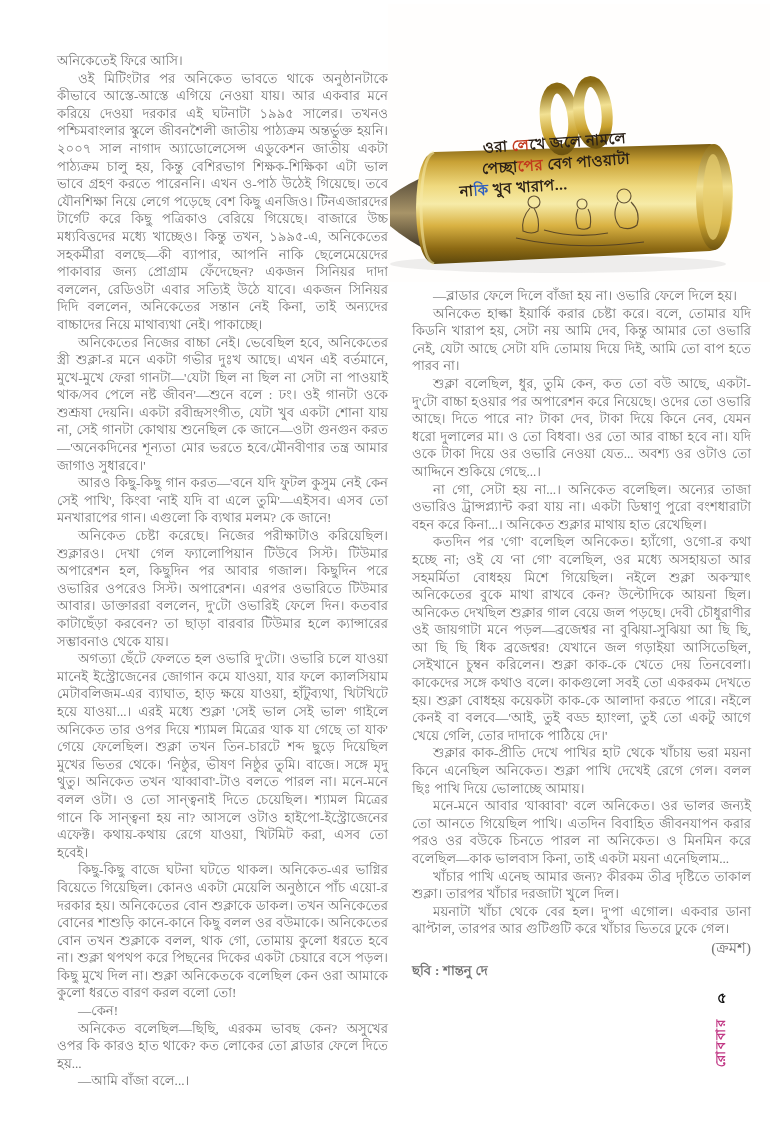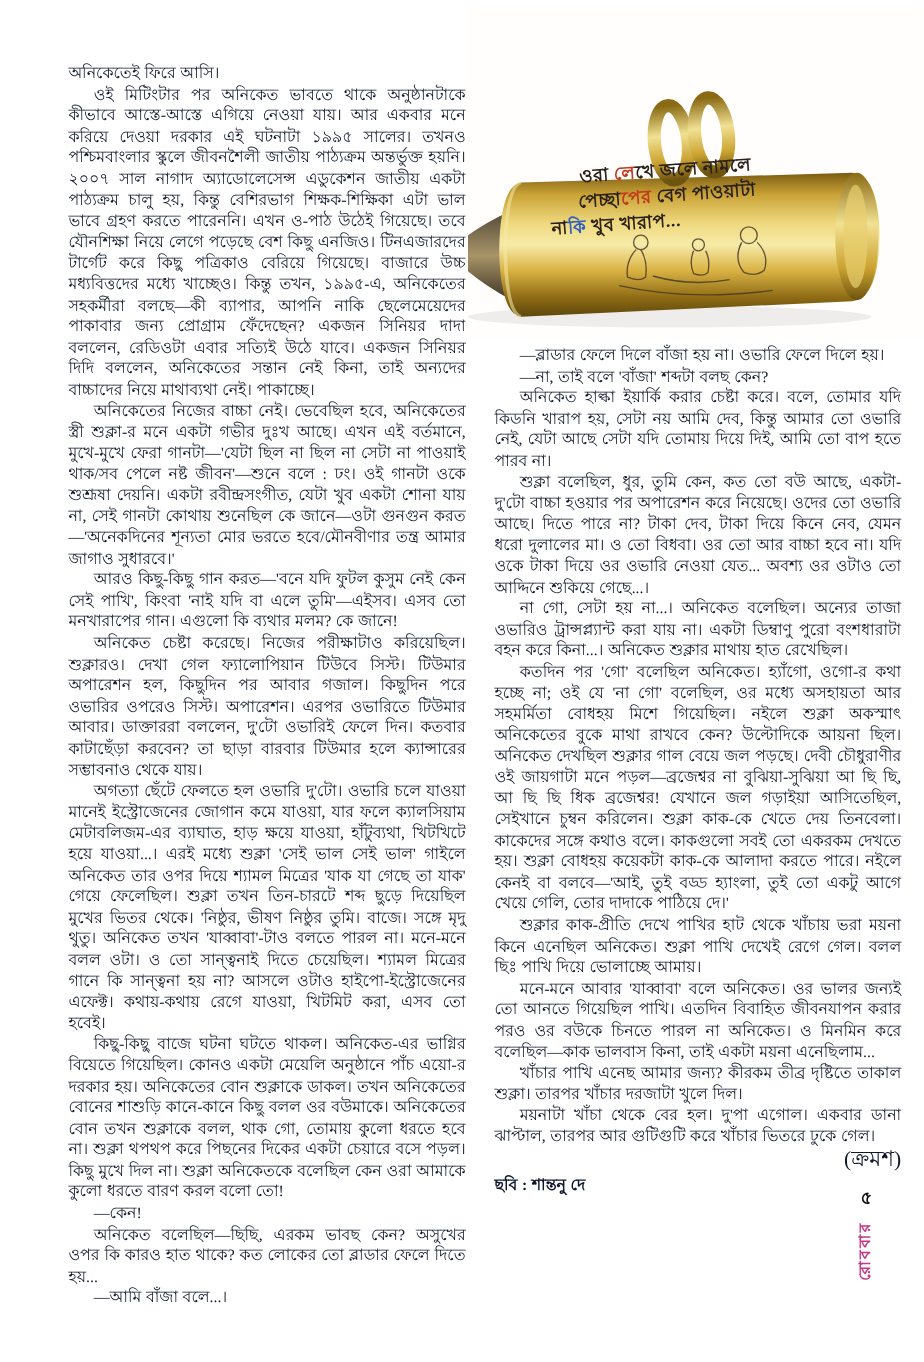--- a/index.html
+++ b/index.html
@@ -6,24 +6,24 @@
   body{
     width:770px;height:1135px;position:relative;background:#ffffff;overflow:hidden;
     font-family:"Liberation Serif","DejaVu Serif",serif;
   }
   .page{position:absolute;inset:0;background:#ffffff;}
   .column{position:absolute;color:#1b1b1b;}
   .column.left{left:57px;top:52px;width:331px;}
   .column.right{left:412px;top:287px;width:339px;}
   p.para{
     margin:0;font-size:13.2px;line-height:17.6px;text-align:justify;
-    color:#0f172a;word-spacing:0.5px;
+    color:#737373;word-spacing:0.5px;
   }
   p.para.indent{text-indent:1.6em;}
-  p.para.continuation{text-align:right;text-indent:0;margin-top:2px;font-size:18px;}
+  p.para.continuation{text-align:right;text-indent:0;margin-top:2px;font-size:15px;}
   p.para.photo-credit{text-indent:0;font-weight:bold;margin-top:4px;}
   .photo{position:absolute;left:388px;top:4px;width:382px;height:278px;background:#fffefd;}
   .photo svg{position:absolute;left:0;top:0;}
   .inscription{
     position:absolute;left:66px;top:136px;width:200px;
     transform:rotate(-4deg);transform-origin:left top;
     font-weight:bold;font-size:15px;line-height:21px;text-align:center;
     letter-spacing:0.5px;
   }
   .ins-line{white-space:nowrap;}
@@ -104,21 +104,20 @@
     <div class="inscription">
       <div class="ins-line l1"><span style="color: rgb(43, 33, 24);">ওরা </span><span style="color: rgb(194, 57, 29);">লে</span><span style="color: rgb(43, 33, 24);">খে জলে নামলে</span></div>
       <div class="ins-line l2"><span style="color: rgb(43, 33, 24);">পেচ্ছা</span><span style="color: rgb(194, 57, 29);">পের</span><span style="color: rgb(43, 33, 24);"> বেগ পাওয়াটা</span></div>
       <div class="ins-line l3"><span style="color: rgb(43, 33, 24);">না</span><span style="color: rgb(45, 94, 194);">কি</span><span style="color: rgb(43, 33, 24);"> খুব খারাপ...</span></div>
     </div>
   </div>
 
   <div class="column right">
     <div id="right-paras">
         <p class="para indent">—ব্লাডার ফেলে দিলে বাঁজা হয় না। ওভারি ফেলে দিলে হয়।</p>
-        <p class="para indent">—না, তাই বলে 'বাঁজা' শব্দটা বলছ কেন?</p>
         <p class="para indent">অনিকেত হাল্কা ইয়ার্কি করার চেষ্টা করে। বলে, তোমার যদি কিডনি খারাপ হয়, সেটা নয় আমি দেব, কিন্তু আমার তো ওভারি নেই, যেটা আছে সেটা যদি তোমায় দিয়ে দিই, আমি তো বাপ হতে পারব না।</p>
         <p class="para indent">শুক্লা বলেছিল, ধুর, তুমি কেন, কত তো বউ আছে, একটা-দু'টো বাচ্চা হওয়ার পর অপারেশন করে নিয়েছে। ওদের তো ওভারি আছে। দিতে পারে না? টাকা দেব, টাকা দিয়ে কিনে নেব, যেমন ধরো দুলালের মা। ও তো বিধবা। ওর তো আর বাচ্চা হবে না। যদি ওকে টাকা দিয়ে ওর ওভারি নেওয়া যেত... অবশ্য ওর ওটাও তো আদ্দিনে শুকিয়ে গেছে...।</p>
         <p class="para indent">না গো, সেটা হয় না...। অনিকেত বলেছিল। অন্যের তাজা ওভারিও ট্রান্সপ্ল্যান্ট করা যায় না। একটা ডিম্বাণু পুরো বংশধারাটা বহন করে কিনা...। অনিকেত শুক্লার মাথায় হাত রেখেছিল।</p>
         <p class="para indent">কতদিন পর 'গো' বলেছিল অনিকেত। হ্যাঁগো, ওগো-র কথা হচ্ছে না; ওই যে 'না গো' বলেছিল, ওর মধ্যে অসহায়তা আর সহমর্মিতা বোধহয় মিশে গিয়েছিল। নইলে শুক্লা অকস্মাৎ অনিকেতের বুকে মাথা রাখবে কেন? উল্টোদিকে আয়না ছিল। অনিকেত দেখছিল শুক্লার গাল বেয়ে জল পড়ছে। দেবী চৌধুরাণীর ওই জায়গাটা মনে পড়ল—ব্রজেশ্বর না বুঝিয়া-সুঝিয়া আ ছি ছি, আ ছি ছি ধিক ব্রজেশ্বর! যেখানে জল গড়াইয়া আসিতেছিল, সেইখানে চুম্বন করিলেন। শুক্লা কাক-কে খেতে দেয় তিনবেলা। কাকেদের সঙ্গে কথাও বলে। কাকগুলো সবই তো একরকম দেখতে হয়। শুক্লা বোধহয় কয়েকটা কাক-কে আলাদা করতে পারে। নইলে কেনই বা বলবে—'আই, তুই বড্ড হ্যাংলা, তুই তো একটু আগে খেয়ে গেলি, তোর দাদাকে পাঠিয়ে দে।'</p>
         <p class="para indent">শুক্লার কাক-প্রীতি দেখে পাখির হাট থেকে খাঁচায় ভরা ময়না কিনে এনেছিল অনিকেত। শুক্লা পাখি দেখেই রেগে গেল। বলল ছিঃ পাখি দিয়ে ভোলাচ্ছে আমায়।</p>
         <p class="para indent">মনে-মনে আবার 'যাব্বাবা' বলে অনিকেত। ওর ভালর জন্যই তো আনতে গিয়েছিল পাখি। এতদিন বিবাহিত জীবনযাপন করার পরও ওর বউকে চিনতে পারল না অনিকেত। ও মিনমিন করে বলেছিল—কাক ভালবাস কিনা, তাই একটা ময়না এনেছিলাম...</p>
         <p class="para indent">খাঁচার পাখি এনেছ আমার জন্য? কীরকম তীব্র দৃষ্টিতে তাকাল শুক্লা। তারপর খাঁচার দরজাটা খুলে দিল।</p>
         <p class="para indent">ময়নাটা খাঁচা থেকে বের হল। দু'পা এগোল। একবার ডানা ঝাপ্টাল, তারপর আর গুটিগুটি করে খাঁচার ভিতরে ঢুকে গেল।</p>
       </div>
     <p class="para continuation">(ক্রমশ)</p>

